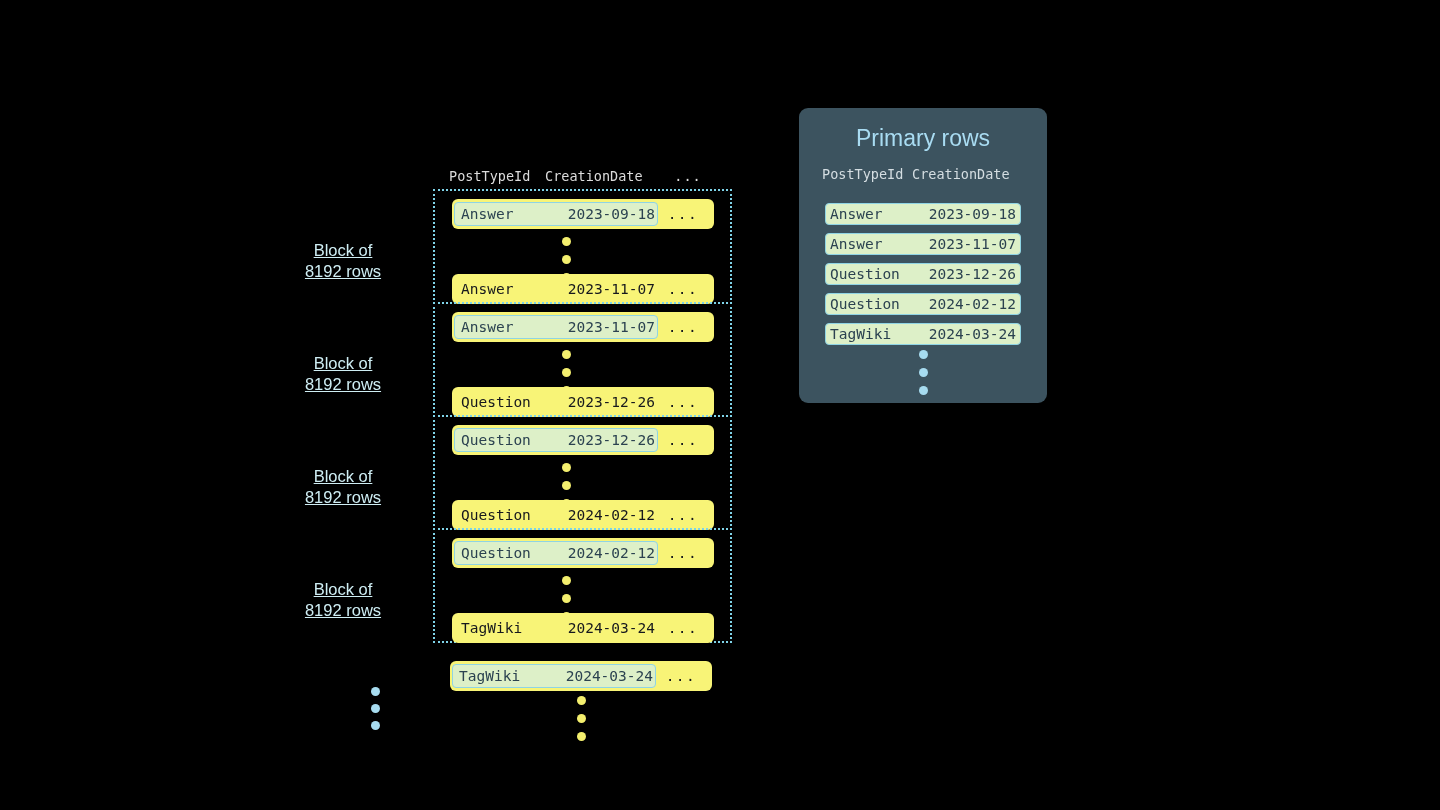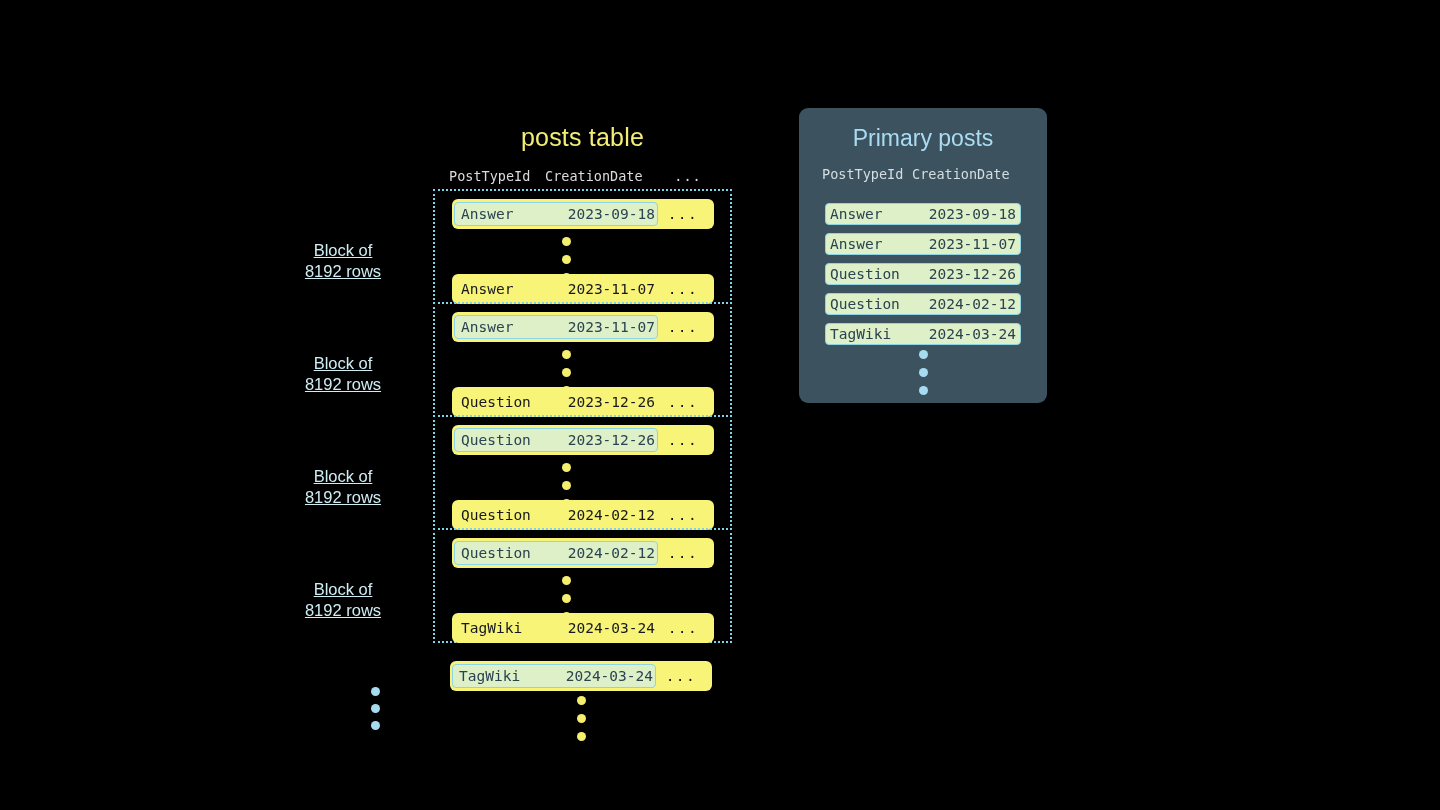--- a/index.html
+++ b/index.html
@@ -274,21 +274,20 @@
     height: 9px;
     border-radius: 50%;
     background: #a7dcf0;
   }
 </style>
 </head>
 <body>
 
 <div class="canvas">
 
-  <div class="posts-title">posts table</div>
 
   <div class="posts-header">
     <span class="col-type">PostTypeId</span>
     <span class="col-date">CreationDate</span>
     <span class="col-more">...</span>
   </div>
 
   <div class="blocks">
 
     <div class="block">
@@ -429,21 +428,21 @@
     <span class="dot"></span>
   </div>
 
   <div class="left-tail-dots">
     <span class="dot"></span>
     <span class="dot"></span>
     <span class="dot"></span>
   </div>
 
   <div class="index-panel">
-    <div class="index-title">Primary posts</div>
+    <div class="index-title">Primary rows</div>
     <div class="index-header">
       <span class="ih-type">PostTypeId</span>
       <span class="ih-date">CreationDate</span>
     </div>
   </div>
 
   <div class="index-rows">
     <div class="index-row">
       <span class="ir-type">Answer</span>
       <span class="ir-date">2023-09-18</span>

